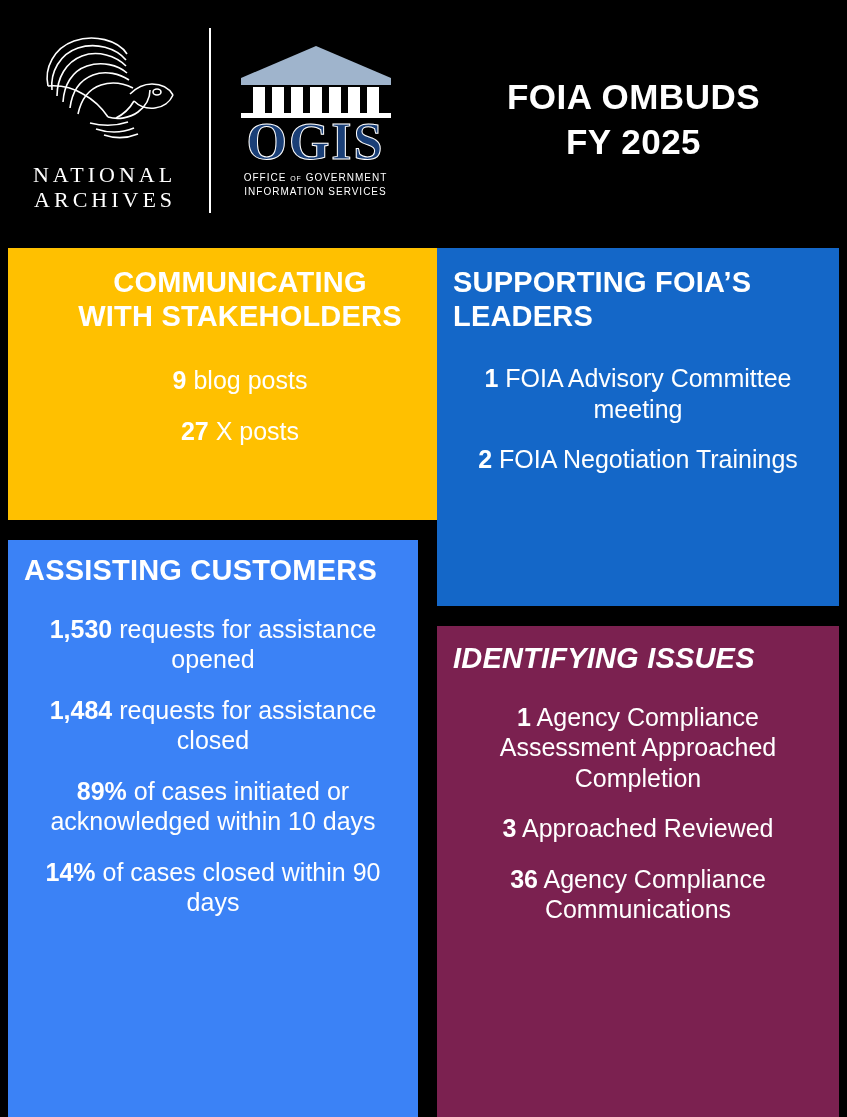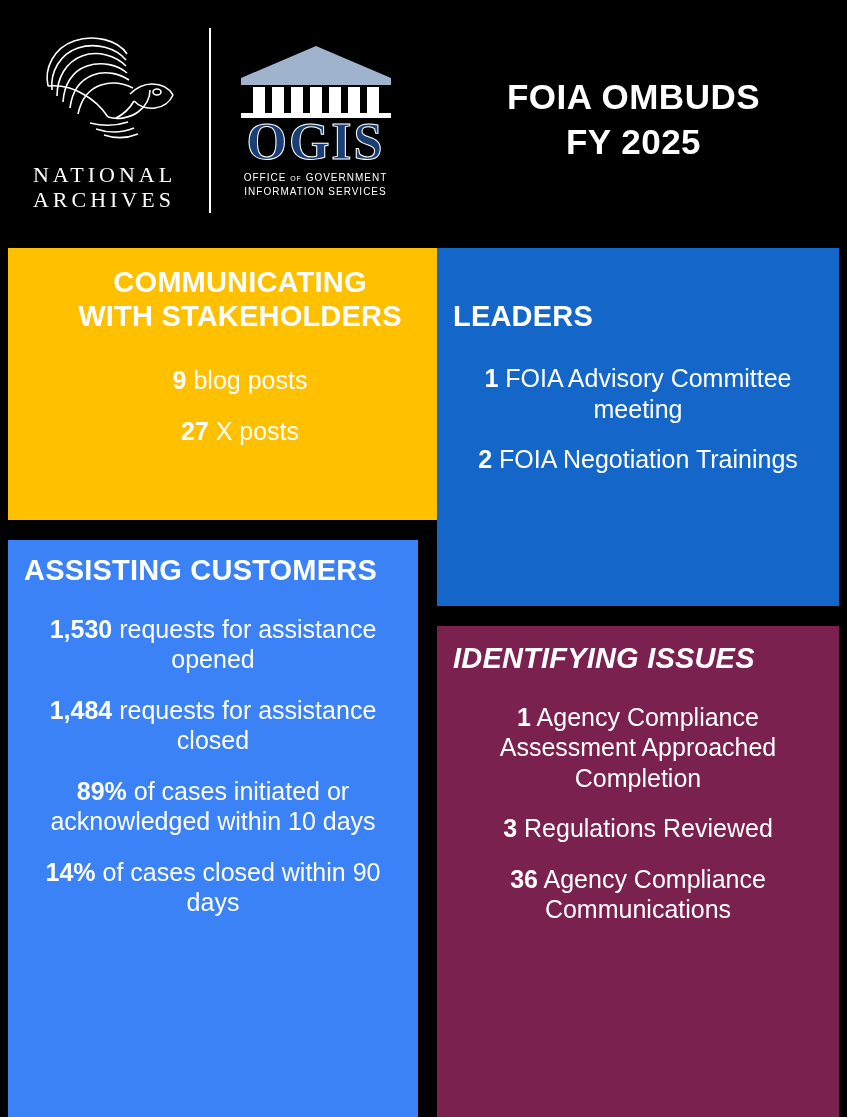--- a/index.html
+++ b/index.html
@@ -38,21 +38,21 @@
     flex-direction: column;
     align-items: center;
     justify-content: center;
   }
   .nara-mark {
     width: 150px;
     height: 125px;
     display: block;
   }
   .nara-text {
-    text-align: left;
+    text-align: right;
     font-family: "Liberation Serif", serif;
     font-size: 22px;
     letter-spacing: 4px;
     line-height: 1.12;
     color: #ffffff;
     margin-top: 10px;
   }
   .logo-divider {
     width: 2px;
     height: 185px;
@@ -245,37 +245,37 @@
     <div class="stat">
       <b>89%</b><span> of cases initiated or acknowledged within 10 days</span>
     </div>
     <div class="stat">
       <b>14%</b><span> of cases closed within 90 days</span>
     </div>
   </div>
 
   <div class="panel p-support">
     <h2>
-      <br>
+      <span>SUPPORTING FOIA’S</span><br>
       <span>LEADERS</span>
     </h2>
     <div class="stat" style="margin-top:30px;">
       <b>1</b><span> FOIA Advisory Committee meeting</span>
     </div>
     <div class="stat">
       <b>2</b><span> FOIA Negotiation Trainings</span>
     </div>
   </div>
 
   <div class="panel p-issues">
     <h2>IDENTIFYING ISSUES</h2>
     <div class="stat" style="margin-top:26px;">
       <b>1</b><span> Agency Compliance Assessment Approached Completion</span>
     </div>
     <div class="stat">
-      <b>3</b><span> Regulations Reviewed</span>
+      <b>3</b><span> Approached Reviewed</span>
     </div>
     <div class="stat">
       <b>36</b><span> Agency Compliance Communications</span>
     </div>
   </div>
 
 </div>
 
 </body></html>

